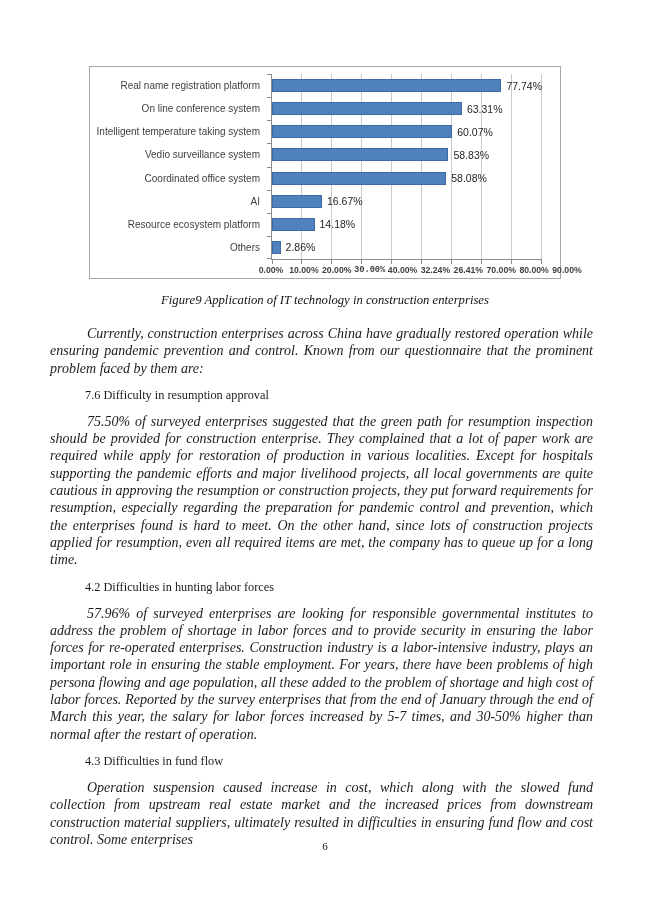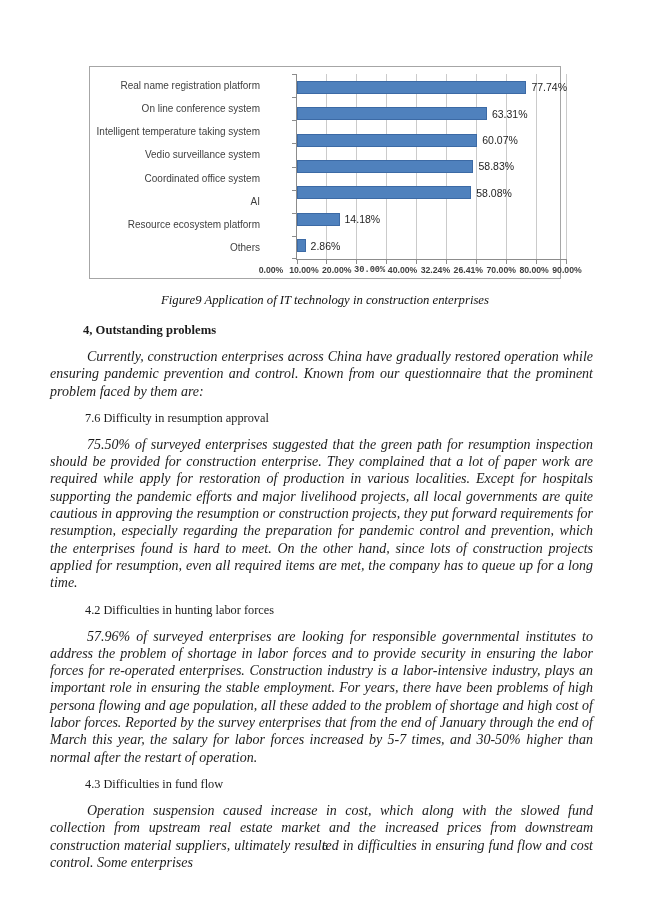--- a/index.html
+++ b/index.html
@@ -11,21 +11,21 @@
   
   .chart-frame{
     position:absolute;left:89px;top:66px;width:472px;height:213px;
     border:1px solid #a6a6a6;background:#fff;box-sizing:border-box;
     font-family:"Liberation Sans",sans-serif;
   }
   .cats{position:absolute;left:0;top:7px;width:176px;height:185px;display:flex;flex-direction:column;}
   .cat{flex:1;display:flex;align-items:center;justify-content:flex-end;padding-right:6px;
        font-size:10px;color:#3f3f3f;white-space:nowrap;}
   .plot{position:absolute;left:181px;top:7px;width:270px;height:185px;
-        border-left:1px solid #8c8c8c;border-bottom:1px solid #8c8c8c;box-sizing:content-box;margin-left:25px;}
+        border-left:1px solid #8c8c8c;border-bottom:1px solid #8c8c8c;box-sizing:content-box;}
   .gridline{position:absolute;top:0;bottom:0;width:1px;background:#cbcbcb;z-index:0;}
   .tick{position:absolute;bottom:-5px;width:1px;height:4px;background:#8c8c8c;}
   .sidetick{position:absolute;left:-5px;width:4px;height:1px;background:#8c8c8c;}
   .rows{position:absolute;left:0;top:0;width:100%;height:100%;display:flex;flex-direction:column;z-index:1;}
   .bar-row{flex:1;display:flex;align-items:center;}
   .bar{height:13px;background:#4f81bd;border:1px solid #3c6aa5;box-sizing:border-box;}
   .val{margin-left:5px;font-size:10.5px;color:#1f1f1f;white-space:nowrap;}
   .xaxis{position:absolute;left:181px;top:198px;width:270px;height:12px;padding-left:26px;}
   .xlab{position:absolute;transform:translateX(-50%);font-size:8.7px;font-weight:bold;color:#3f3f3f;white-space:nowrap;}
   
@@ -97,20 +97,24 @@
           </div>
           <div class="bar-row">
             <div class="bar" style="width: 65.3667%; background: rgb(79, 129, 189); border-color: rgb(60, 106, 165);"></div>
             <span class="val">58.83%</span>
           </div>
           <div class="bar-row">
             <div class="bar" style="width: 64.5333%; background: rgb(79, 129, 189); border-color: rgb(60, 106, 165);"></div>
             <span class="val">58.08%</span>
           </div>
           <div class="bar-row">
+            <div class="bar" style="width: 18.5222%; background: rgb(79, 129, 189); border-color: rgb(60, 106, 165);"></div>
+            <span class="val">16.67%</span>
+          </div>
+          <div class="bar-row">
             <div class="bar" style="width: 15.7556%; background: rgb(79, 129, 189); border-color: rgb(60, 106, 165);"></div>
             <span class="val">14.18%</span>
           </div>
           <div class="bar-row">
             <div class="bar" style="width: 3.17778%; background: rgb(79, 129, 189); border-color: rgb(60, 106, 165);"></div>
             <span class="val">2.86%</span>
           </div>
         </div>
       </div>
     <div class="xaxis">
@@ -123,21 +127,20 @@
         <span class="xlab" style="left: 66.6667%;">26.41%</span>
         <span class="xlab" style="left: 77.7778%;">70.00%</span>
         <span class="xlab" style="left: 88.8889%;">80.00%</span>
         <span class="xlab" style="left: 100%;">90.00%</span>
       </div>
   </div>
 
   <div class="caption">Figure9 Application of IT technology in construction enterprises</div>
 
   <div class="textblock">
-    <div class="main-h">4, Outstanding problems</div>
     <p class="para">Currently, construction enterprises across China have gradually restored operation while ensuring pandemic prevention and control. Known from our questionnaire that the prominent problem faced by them are:</p>
     <div class="subh">7.6 Difficulty in resumption approval</div>
     <p class="para">75.50% of surveyed enterprises suggested that the green path for resumption inspection should be provided for construction enterprise. They complained that a lot of paper work are required while apply for restoration of production in various localities. Except for hospitals supporting the pandemic efforts and major livelihood projects, all local governments are quite cautious in approving the resumption or construction projects, they put forward requirements for resumption, especially regarding the preparation for pandemic control and prevention, which the enterprises found is hard to meet. On the other hand, since lots of construction projects applied for resumption, even all required items are met, the company has to queue up for a long time.</p>
     <div class="subh">4.2 Difficulties in hunting labor forces</div>
     <p class="para">57.96% of surveyed enterprises are looking for responsible governmental institutes to address the problem of shortage in labor forces and to provide security in ensuring the labor forces for re-operated enterprises. Construction industry is a labor-intensive industry, plays an important role in ensuring the stable employment. For years, there have been problems of high persona flowing and age population, all these added to the problem of shortage and high cost of labor forces. Reported by the survey enterprises that from the end of January through the end of March this year, the salary for labor forces increased by 5-7 times, and 30-50% higher than normal after the restart of operation.</p>
     <div class="subh">4.3 Difficulties in fund flow</div>
     <p class="para">Operation suspension caused increase in cost, which along with the slowed fund collection from upstream real estate market and the increased prices from downstream construction material suppliers, ultimately resulted in difficulties in ensuring fund flow and cost control. Some enterprises</p>
   </div>
 
   <div class="pagenum">6</div>

